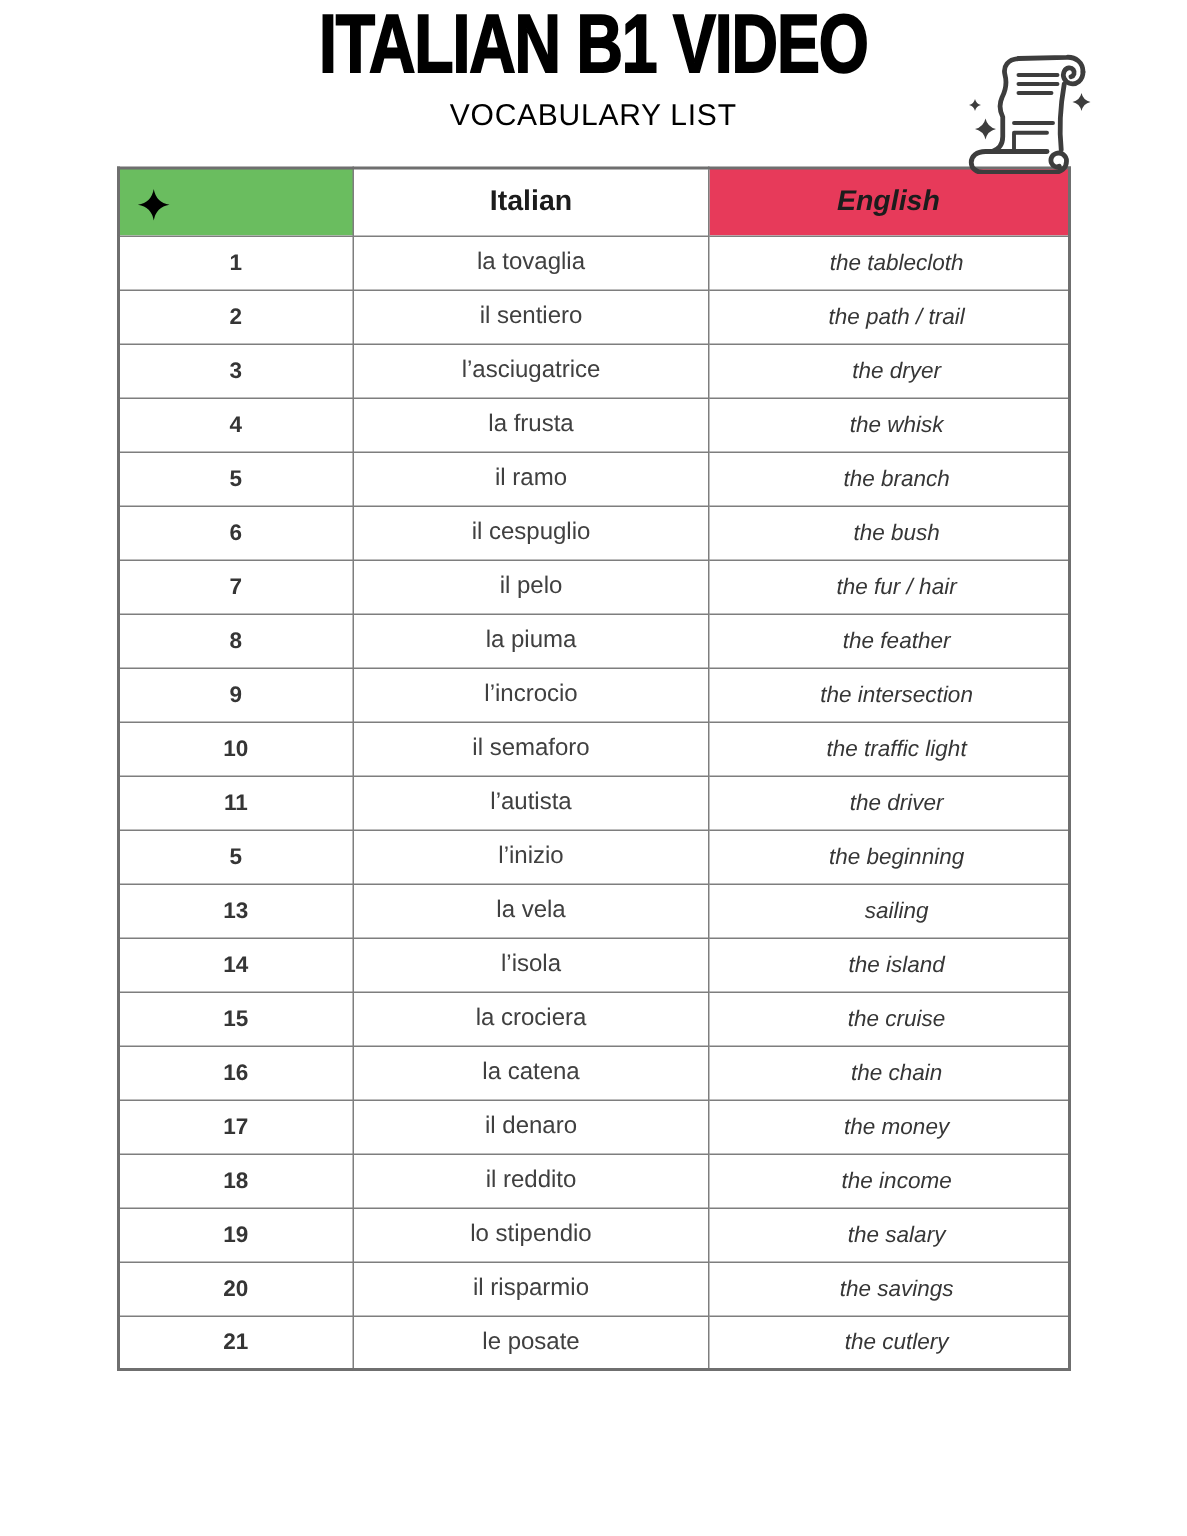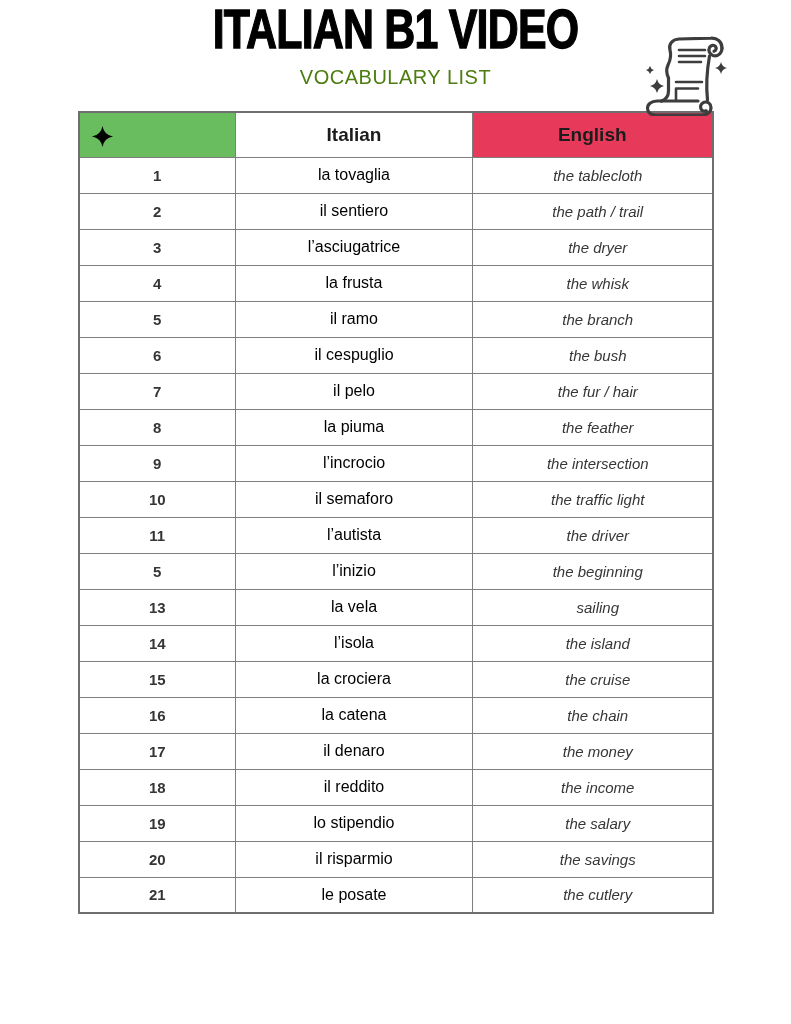--- a/index.html
+++ b/index.html
@@ -20,21 +20,21 @@
     transform: scaleX(0.78);
     transform-origin: 50% 50%;
     -webkit-text-stroke: 1.3px #000;
     white-space: nowrap;
   }
   .subtitle {
     margin-top: 7px;
     font-size: 20px;
     line-height: 24px;
     font-weight: 400;
-    color: #4d7c0f;
+    color: #000000;
     letter-spacing: 0.5px;
   }
   .scroll-icon {
     position: absolute;
     top: 36px;
     right: 62px;
     width: 86px;
     height: 80px;
   }
   .scroll-icon .s { fill: none; stroke: #3d3d3d; stroke-width: 3.2; stroke-linecap: round; stroke-linejoin: round; }
@@ -62,21 +62,21 @@
   }
   .vocab thead th.h-num { text-align: left; padding-left: 11px; }
   .vocab thead th.h-num svg { display: block; width: 23px; height: 23px; margin-top: 3px; }
   .vocab tbody td {
     height: 36px;
     text-align: center;
     vertical-align: middle;
     background: #ffffff;
   }
   .vocab td.num     { font-weight: bold; font-size: 15px; color: #353535; }
-  .vocab td.italian { font-size: 16px; color: #000000; }
+  .vocab td.italian { font-size: 16px; color: #404040; }
   .vocab td.english { font-style: italic; font-size: 15px; color: #363636; padding-left: 11px; }
 </style>
 </head>
 <body>
 
 <div class="page">
 
   <div class="header">
     <div class="title">ITALIAN B1 VIDEO</div>
     <div class="subtitle">VOCABULARY LIST</div>
@@ -110,21 +110,21 @@
         <col class="c-en">
     </colgroup>
     <thead>
       <tr>
         <th class="h-num" style="background: rgb(106, 189, 95);">
           <svg viewBox="0 0 24 24">
             <path fill="#000000" d="M12 1 Q13.6 10.4 23 12 Q13.6 13.6 12 23 Q10.4 13.6 1 12 Q10.4 10.4 12 1 Z"></path>
           </svg>
         </th>
         <th class="h-it" style="background: rgb(255, 255, 255);">Italian</th>
-        <th class="h-en" style="background: rgb(231, 58, 90);">English</th>
+        <th class="h-en" style="background: rgb(231, 58, 90); font-style: italic;">English</th>
       </tr>
     </thead>
     <tbody>
         <tr>
           <td class="num">1</td>
           <td class="italian">la tovaglia</td>
           <td class="english">the tablecloth</td>
         </tr>
         <tr>
           <td class="num">2</td>

